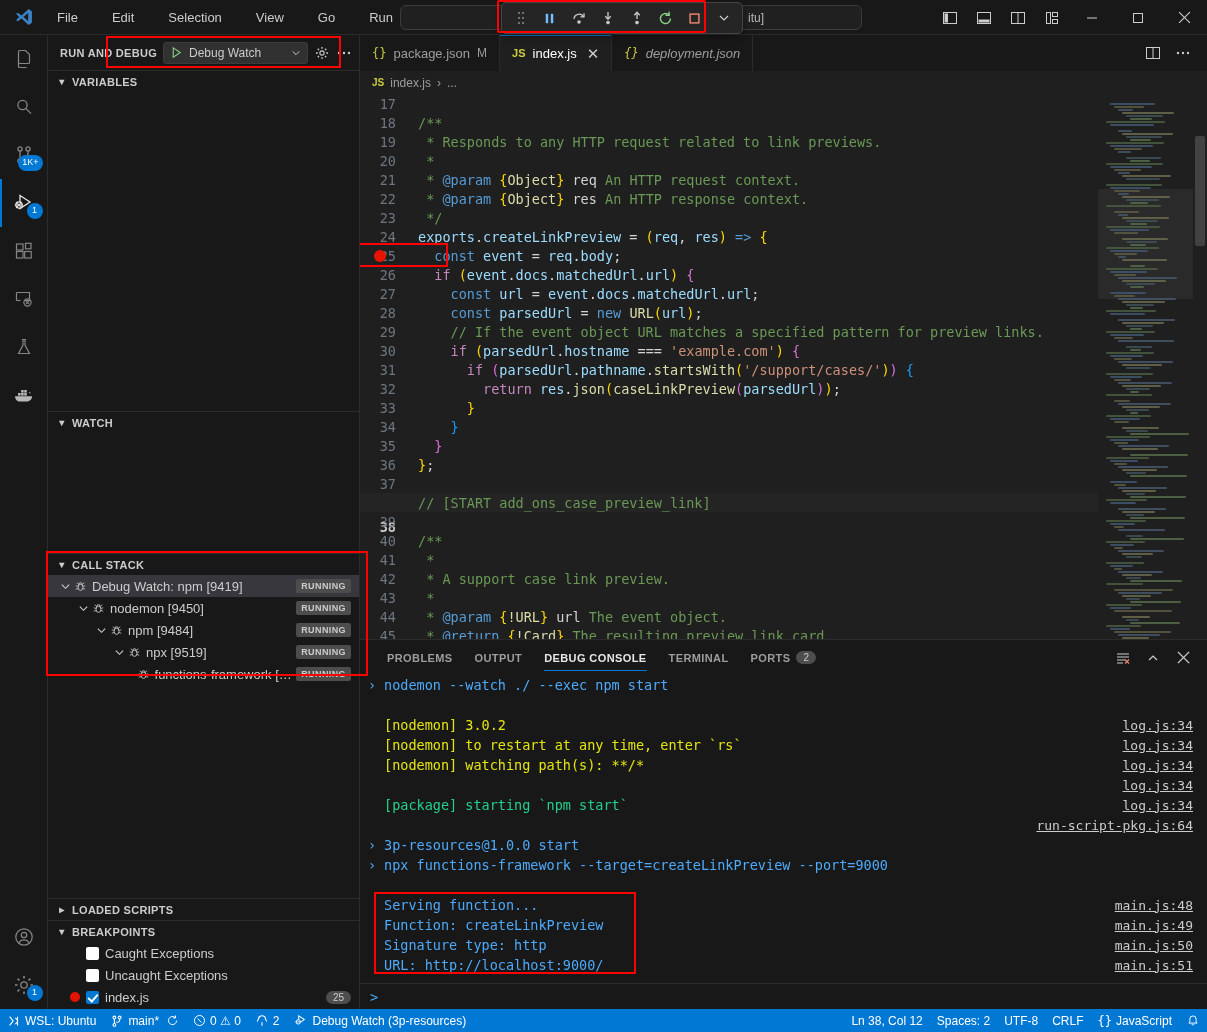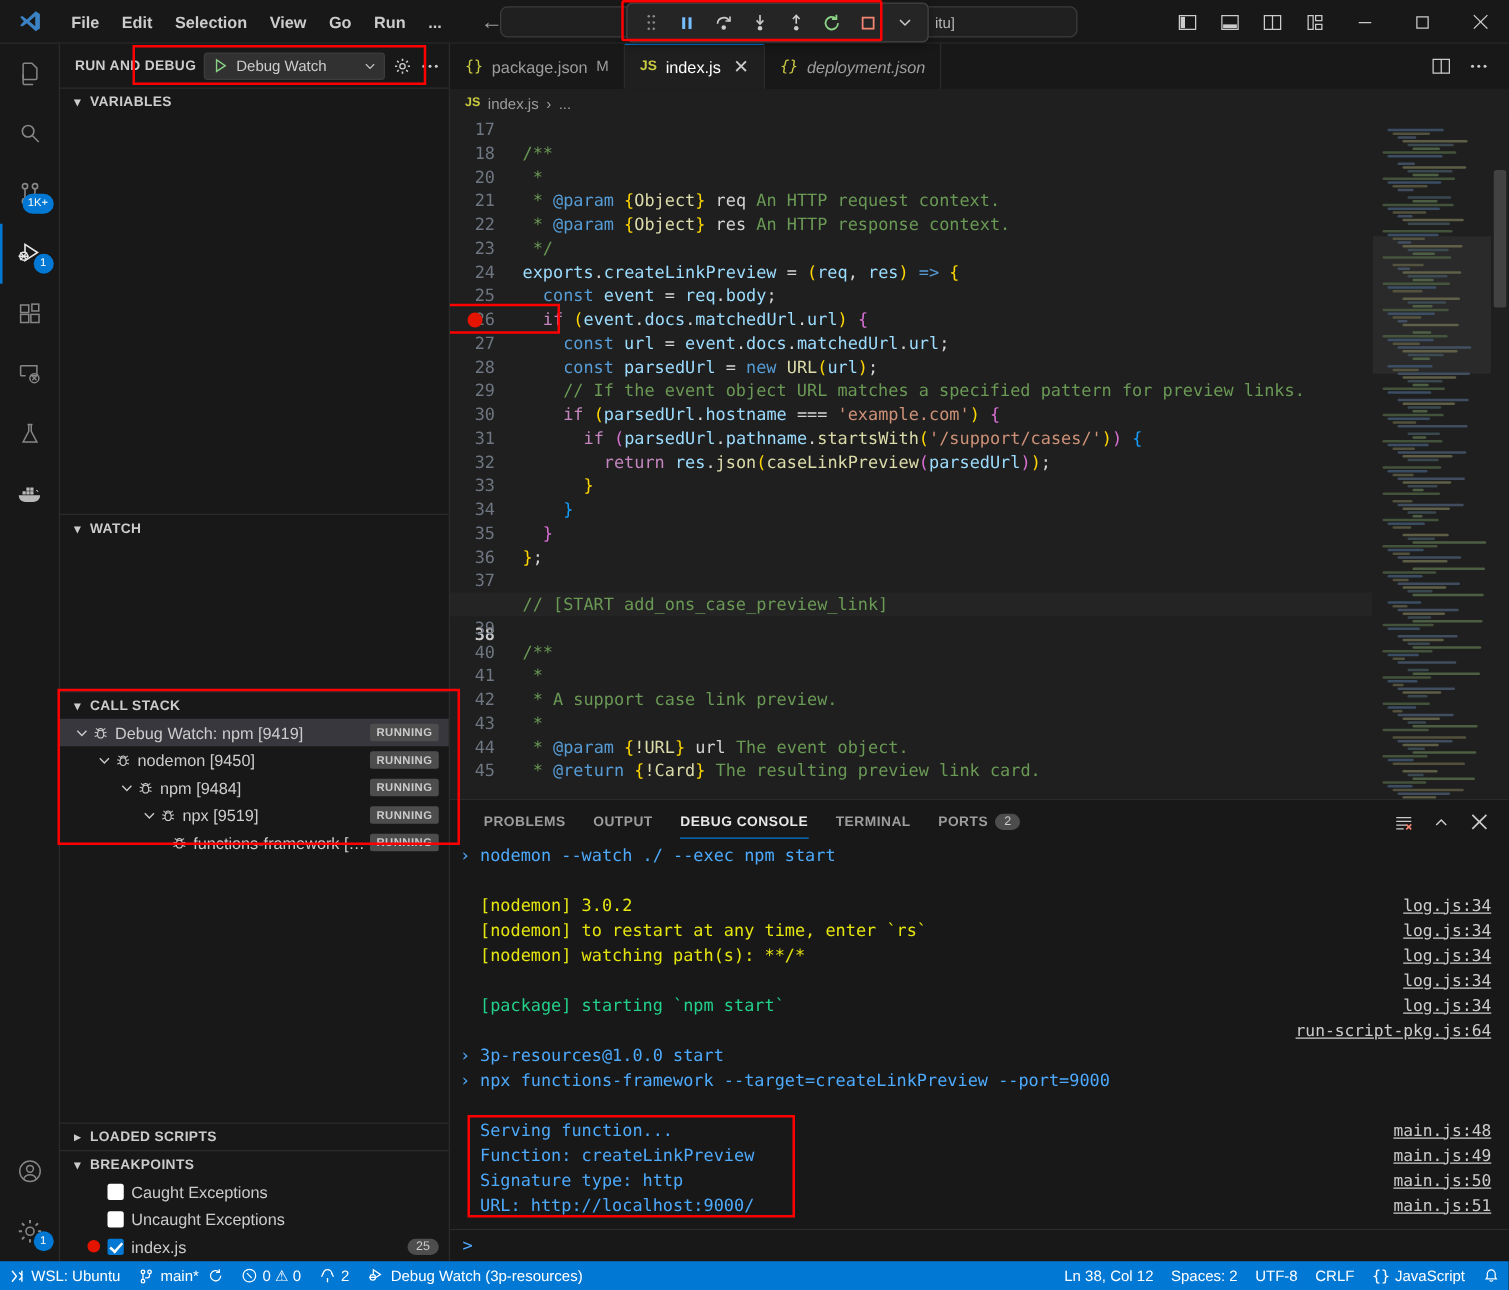--- a/index.html
+++ b/index.html
@@ -15,21 +15,21 @@
   .mono { font-family: "DejaVu Sans Mono", monospace; }
 
   
   #titlebar {
     height: 35px; background: #181818;
     display: flex; align-items: center;
     border-bottom: 1px solid #2b2b2b;
     position: relative;
   }
   .vslogo { width: 48px; display:flex; align-items:center; justify-content:center; }
-  .menu { display: flex; gap: 0; font-weight: bold; }
+  .menu { display: flex; gap: 16px; }
   .menu-item {
     padding: 4px 9px; font-size: 13px; color: #cccccc; cursor: default;
     border-radius: 3px;
   }
   .navarrows { display:flex; align-items:center; gap:16px; margin-left:22px; color:#9d9d9d; }
   .navarrow { font-size: 18px; line-height: 1; }
   .navarrow.dim { color: #5a5a5a; }
   #cmdcenter {
     position: absolute; left: 400px; top: 5px;
     width: 462px; height: 25px;
@@ -720,20 +720,21 @@
       <span>...</span>
     </div>
 
     <div id="codearea">
       <div id="codescroll">
         <div id="bp-marker" style="top: 156px;"></div>
         <div id="bp-redbox" style="top: 149px;"></div>
         <div id="lines">
             <div class="cline"><span class="lnum">17</span><span class="ctext"></span></div>
             <div class="cline"><span class="lnum">18</span><span class="ctext"><span class="t-cmt">/**</span></span></div>
+            <div class="cline"><span class="lnum">19</span><span class="ctext"><span class="t-cmt"> * Responds to any HTTP request related to link previews.</span></span></div>
             <div class="cline"><span class="lnum">20</span><span class="ctext"><span class="t-cmt"> *</span></span></div>
             <div class="cline"><span class="lnum">21</span><span class="ctext"><span class="t-cmt"> * </span><span class="t-tag">@param</span><span class="t-br1"> {</span><span class="t-type">Object</span><span class="t-br1">}</span><span class="t-pl"> req</span><span class="t-cmt"> An HTTP request context.</span></span></div>
             <div class="cline"><span class="lnum">22</span><span class="ctext"><span class="t-cmt"> * </span><span class="t-tag">@param</span><span class="t-br1"> {</span><span class="t-type">Object</span><span class="t-br1">}</span><span class="t-pl"> res</span><span class="t-cmt"> An HTTP response context.</span></span></div>
             <div class="cline"><span class="lnum">23</span><span class="ctext"><span class="t-cmt"> */</span></span></div>
             <div class="cline"><span class="lnum">24</span><span class="ctext"><span class="t-var">exports</span><span class="t-op">.</span><span class="t-var">createLinkPreview</span><span class="t-op"> = </span><span class="t-br1">(</span><span class="t-var">req</span><span class="t-op">, </span><span class="t-var">res</span><span class="t-br1">)</span><span class="t-kw"> =&gt; </span><span class="t-br1">{</span></span></div>
             <div class="cline"><span class="lnum">25</span><span class="ctext"><span class="t-op">  </span><span class="t-kw">const</span><span class="t-op"> </span><span class="t-var">event</span><span class="t-op"> = </span><span class="t-var">req</span><span class="t-op">.</span><span class="t-var">body</span><span class="t-op">;</span></span></div>
             <div class="cline"><span class="lnum">26</span><span class="ctext"><span class="t-op">  </span><span class="t-kw2">if</span><span class="t-op"> </span><span class="t-br1">(</span><span class="t-var">event</span><span class="t-op">.</span><span class="t-var">docs</span><span class="t-op">.</span><span class="t-var">matchedUrl</span><span class="t-op">.</span><span class="t-var">url</span><span class="t-br1">)</span><span class="t-br2"> {</span></span></div>
             <div class="cline"><span class="lnum">27</span><span class="ctext"><span class="t-op">    </span><span class="t-kw">const</span><span class="t-op"> </span><span class="t-var">url</span><span class="t-op"> = </span><span class="t-var">event</span><span class="t-op">.</span><span class="t-var">docs</span><span class="t-op">.</span><span class="t-var">matchedUrl</span><span class="t-op">.</span><span class="t-var">url</span><span class="t-op">;</span></span></div>
             <div class="cline"><span class="lnum">28</span><span class="ctext"><span class="t-op">    </span><span class="t-kw">const</span><span class="t-op"> </span><span class="t-var">parsedUrl</span><span class="t-op"> = </span><span class="t-kw">new</span><span class="t-op"> </span><span class="t-type">URL</span><span class="t-br1">(</span><span class="t-var">url</span><span class="t-br1">)</span><span class="t-op">;</span></span></div>
             <div class="cline"><span class="lnum">29</span><span class="ctext"><span class="t-cmt">    // If the event object URL matches a specified pattern for preview links.</span></span></div>

